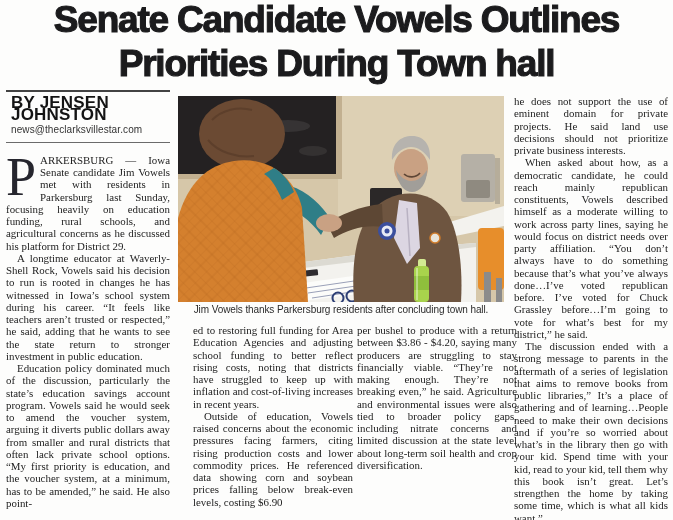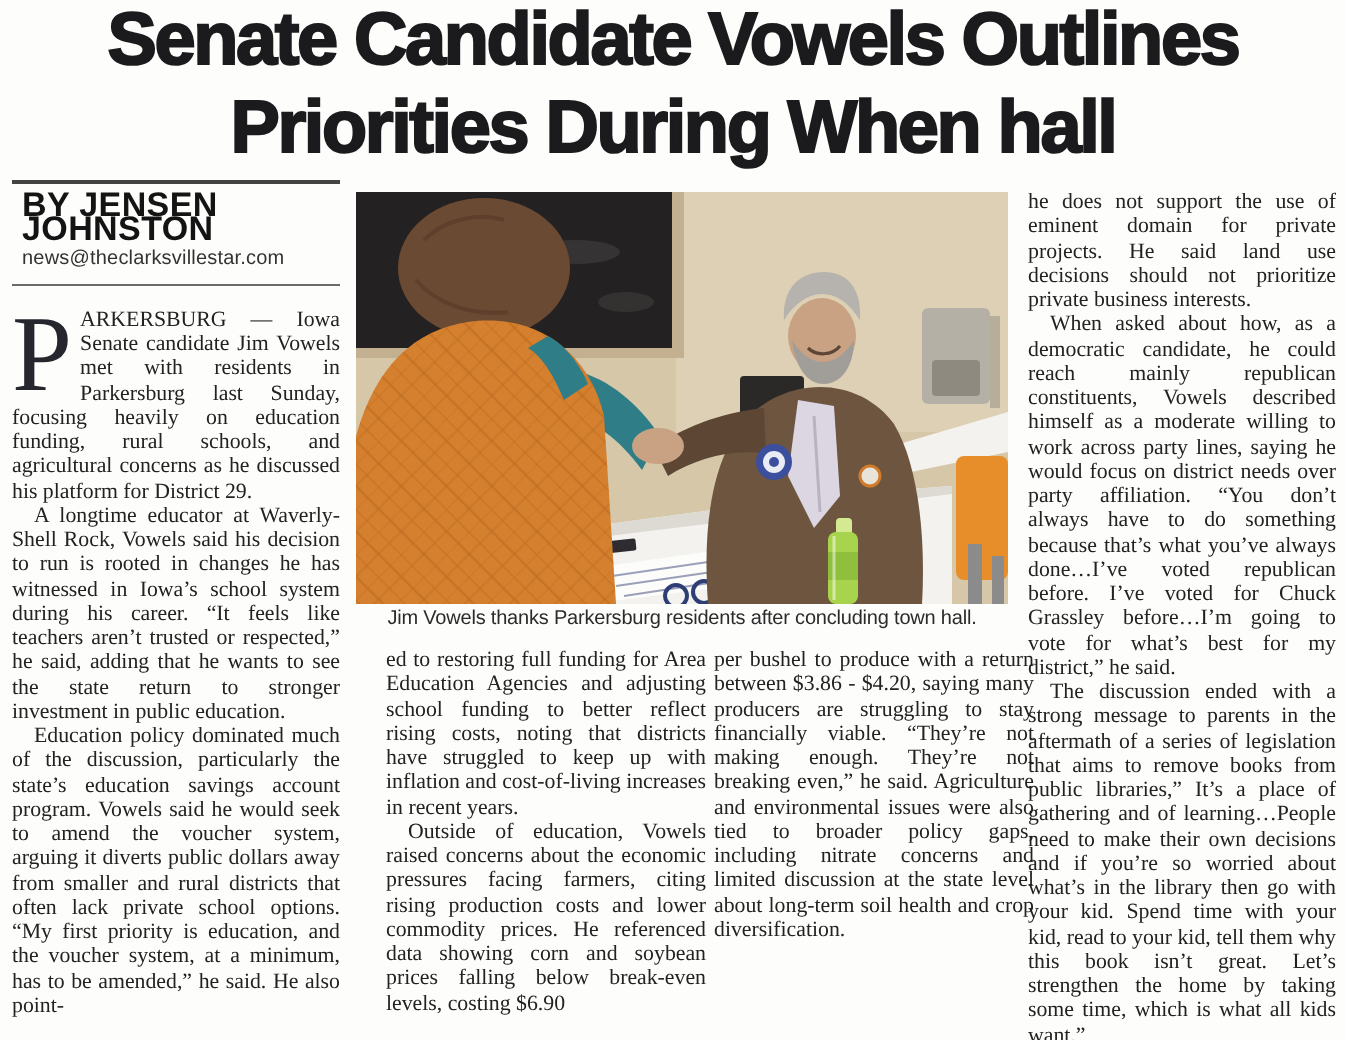--- a/index.html
+++ b/index.html
@@ -46,21 +46,21 @@
     position:absolute;left:178px;top:304px;width:326px;
     font-family:Liberation Sans, sans-serif;font-size:10px;
     color:#2b2b2b;letter-spacing:-.1px;text-align:center;
   }
 </style>
 </head>
 <body>
 
 <header class="headline">
   <div>Senate Candidate Vowels Outlines</div>
-  <div>Priorities During When hall</div>
+  <div>Priorities During Town hall</div>
 </header>
 
 <section class="col" id="col1">
   <div class="byline-block">
     <div class="byline-name">BY JENSEN JOHNSTON</div>
     <div class="byline-email">news@theclarksvillestar.com</div>
   </div>
   <p class="lead"><span class="dropcap">P</span><span>ARKERSBURG — Iowa Senate candidate Jim Vowels met with residents in Parkersburg last Sunday, focusing heavily on education funding, rural schools, and agricultural concerns as he discussed his platform for District 29.</span></p>
   <div>
       <p>A longtime educator at Waverly-Shell Rock, Vowels said his decision to run is rooted in changes he has witnessed in Iowa’s school system during his career. “It feels like teachers aren’t trusted or respected,” he said, adding that he wants to see the state return to stronger investment in public education.</p>

